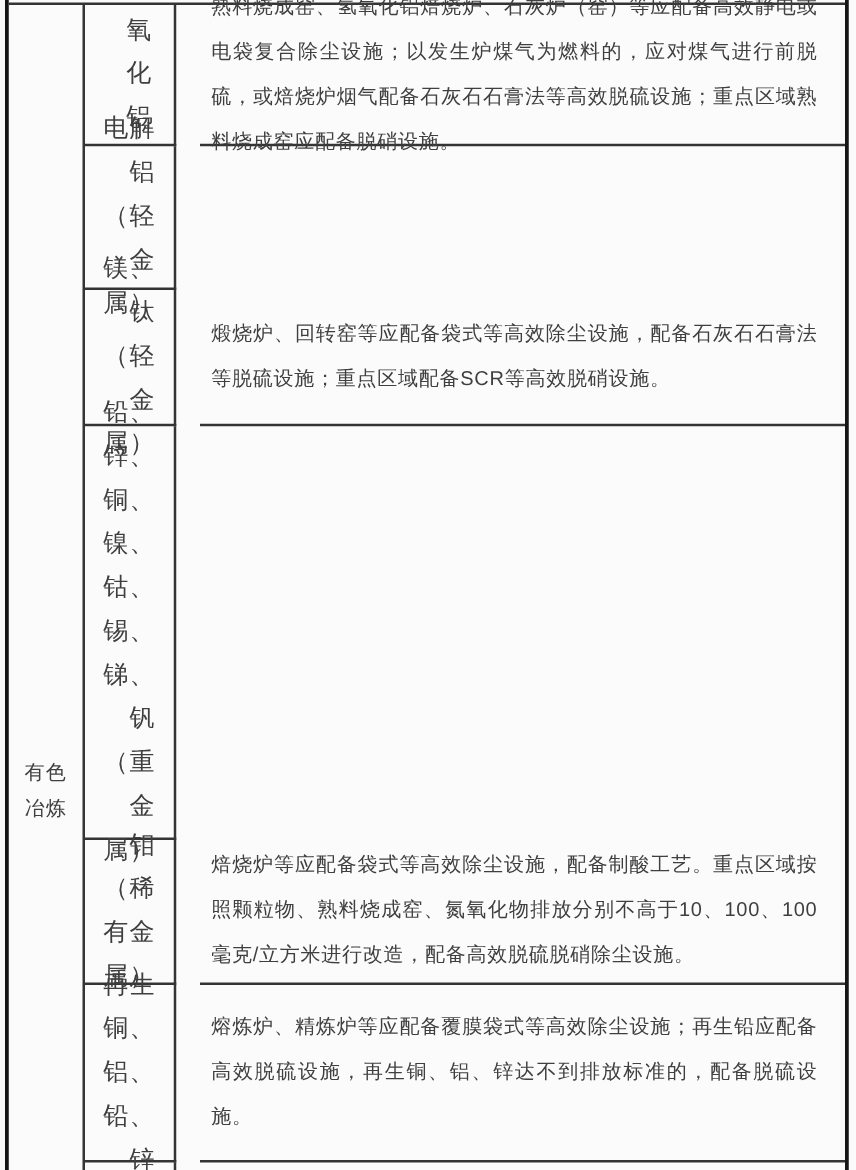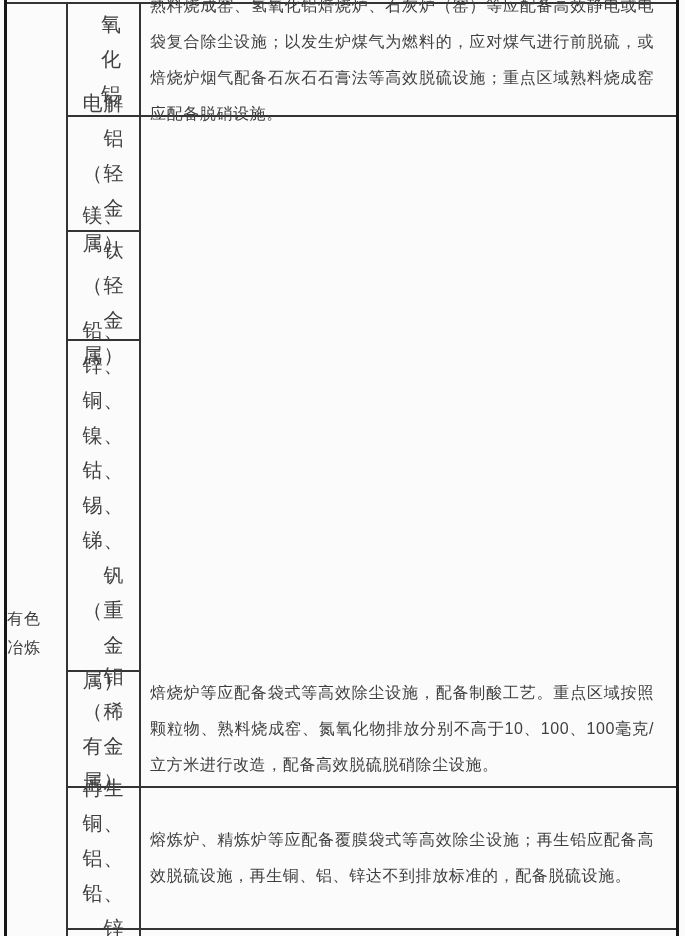--- a/index.html
+++ b/index.html
@@ -26,39 +26,40 @@
     width:669px;
   }
   .cell{box-sizing:border-box;}
   .cat{
     grid-column:1;grid-row:1 / 8;
     border-right:2px solid #343434;
     position:relative;
   }
   .cat-label{
     position:absolute;top:600px;left:0;width:100%;
-    text-align:left;
+    text-align:center;
     font-size:16px;line-height:29px;letter-spacing:1px;
     white-space:pre-line;
   }
   .sub{
     grid-column:2;
     border-right:2px solid #343434;
     border-bottom:2px solid #343434;
     display:flex;align-items:center;justify-content:center;
     text-align:right;
     font-size:20px;line-height:35px;letter-spacing:1px;
     white-space:pre-line;
     padding:17px;
   }
   .desc{
     grid-column:3;
     border-bottom:2px solid #343434;
     display:flex;align-items:center;
     padding:2px 22px 2px 9px;
+    margin-left:19px;
   }
   .desc p{
     margin:0;
     font-size:16px;line-height:36px;letter-spacing:0.6px;
     text-align:justify;
   }
   .cut{border-bottom:none;}
 </style>
 </head>
 <body>
@@ -77,20 +78,23 @@
         <p>熟料烧成窑、氢氧化铝焙烧炉、石灰炉（窑）等应配备高效静电或电袋复合除尘设施；以发生炉煤气为燃料的，应对煤气进行前脱硫，或焙烧炉烟气配备石灰石石膏法等高效脱硫设施；重点区域熟料烧成窑应配备脱硝设施。</p>
       </div>
 
       <div class="cell sub">电解铝
 （轻金
 属）</div>
 
       <div class="cell sub">镁、钛
 （轻金
 属）</div>
+      <div class="cell desc">
+        <p>煅烧炉、回转窑等应配备袋式等高效除尘设施，配备石灰石石膏法等脱硫设施；重点区域配备SCR等高效脱硝设施。</p>
+      </div>
 
       <div class="cell sub">铅、
 锌、
 铜、
 镍、
 钴、
 锡、
 锑、钒
 （重金
 属）</div>

